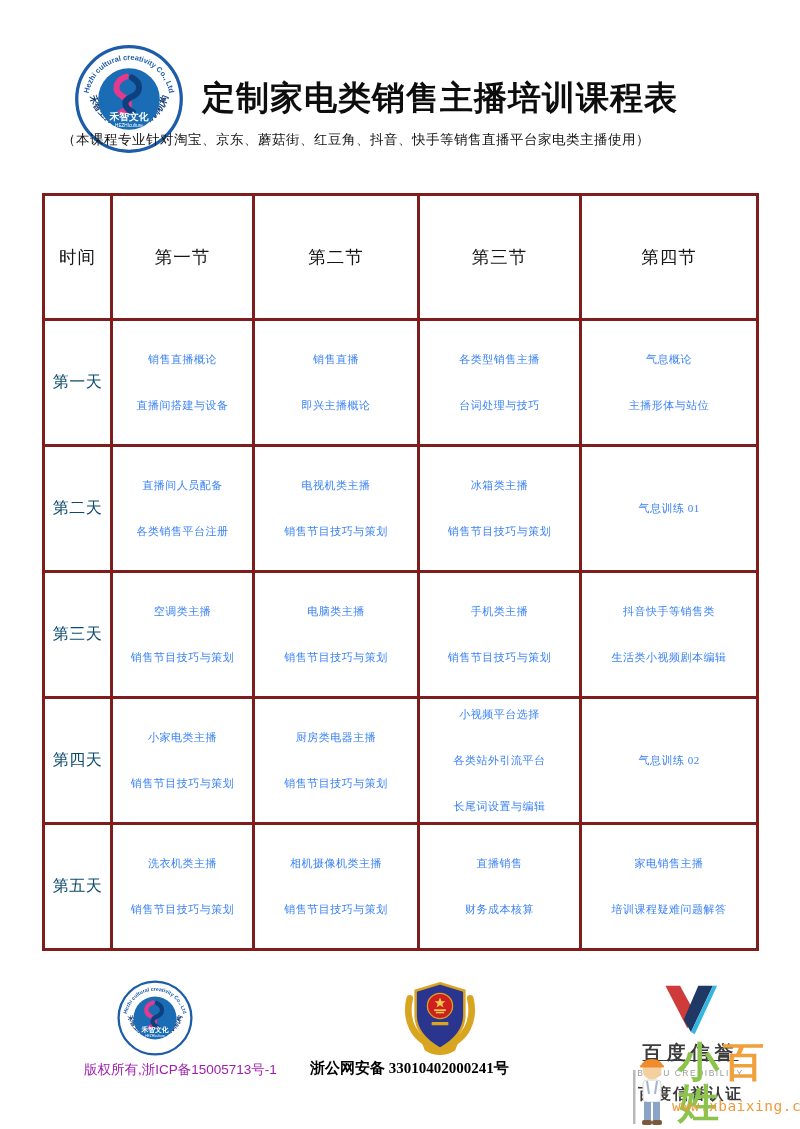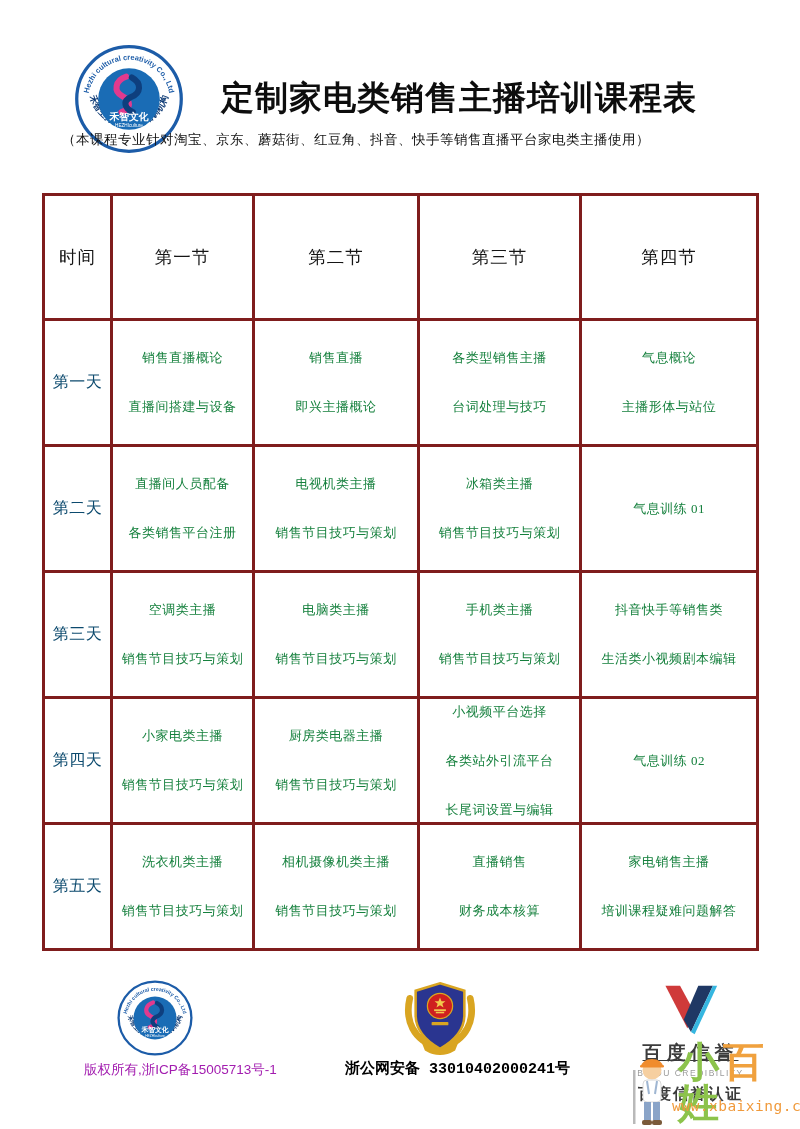--- a/index.html
+++ b/index.html
@@ -8,21 +8,21 @@
     position:relative; width:800px; height:1129px; margin:0 auto;
     background:#ffffff; overflow:hidden;
     font-family:"Liberation Serif", serif; color:#1f1f1f;
   }
 
   
   .seal-logo { position:absolute; left:73px; top:43px; width:112px; height:112px; }
   .seal-logo-small { position:absolute; left:116px; top:979px; width:78px; height:78px; }
   .doc-title {
     position:absolute; left:160px; top:54px; width:560px;
-    text-align:center; font-size:33px; font-weight:bold; letter-spacing:1px; color:#0d0d0d;margin-left:19px;
+    text-align:center; font-size:33px; font-weight:bold; letter-spacing:1px; color:#0d0d0d;
   }
   .doc-subtitle {
     position:absolute; left:0; top:117px; width:712px;
     text-align:center; font-size:13.5px; color:#141414; letter-spacing:0.5px;
   }
 
   
   table.schedule {
     position:absolute; left:42px; top:193px;
     border-collapse:collapse; table-layout:fixed;
@@ -30,33 +30,33 @@
   table.schedule th, table.schedule td {
     border:3px solid #7f1d1d; padding:0; text-align:center; vertical-align:middle;
     font-weight:normal;
   }
   tr.head-row { height:125px; }
   tr.data-row { height:126px; }
   th.col-head { font-size:17.5px; letter-spacing:1px; color:#151515; }
   td.day { font-size:16px; letter-spacing:0.5px; color:#0c4a6e; }
   .cell {
     display:flex; flex-direction:column; justify-content:center; align-items:center;
-    gap:31px; height:100%; font-size:13px; color:#15803d; letter-spacing:0.5px;
+    gap:31px; height:100%; font-size:11px; color:#3b82f6; letter-spacing:0.5px;
   }
   .cell.tight { }
 
   
   .copyright {
     position:absolute; left:84px; top:1061px; width:250px;
     font-family:"Liberation Sans", sans-serif; font-size:13.5px; color:#a21caf;
   }
   .police-badge { position:absolute; left:398px; top:976px; width:84px; height:80px; }
   .police-text {
-    position:absolute; left:310px; top:1059px; width:260px; text-align:right;
-    font-family:Liberation Mono, monospace; font-weight:bold; font-size:15px; color:#000;
+    position:absolute; left:310px; top:1059px; width:260px; text-align:left;
+    font-family:Liberation Serif, serif; font-weight:bold; font-size:15px; color:#000;
   }
   .baidu-block { position:absolute; left:608px; top:982px; width:165px; text-align:center; }
   .baidu-v { width:78px; height:56px; display:block; margin:0 auto; }
   .baidu-cn { font-family:"Liberation Sans", sans-serif; font-size:19px; font-weight:bold;
               color:#3c3c3c; letter-spacing:5px; margin-top:2px;text-decoration:underline; }
   .baidu-en { font-family:"Liberation Sans", sans-serif; font-size:8.5px; color:#9a9a9a;
               letter-spacing:1.5px; margin-top:2px; }
   .baidu-cert { font-family:"Liberation Sans", sans-serif; font-size:15.5px; font-weight:bold;
                 color:#3a3a3a; letter-spacing:2px; margin-top:6px; }
 

